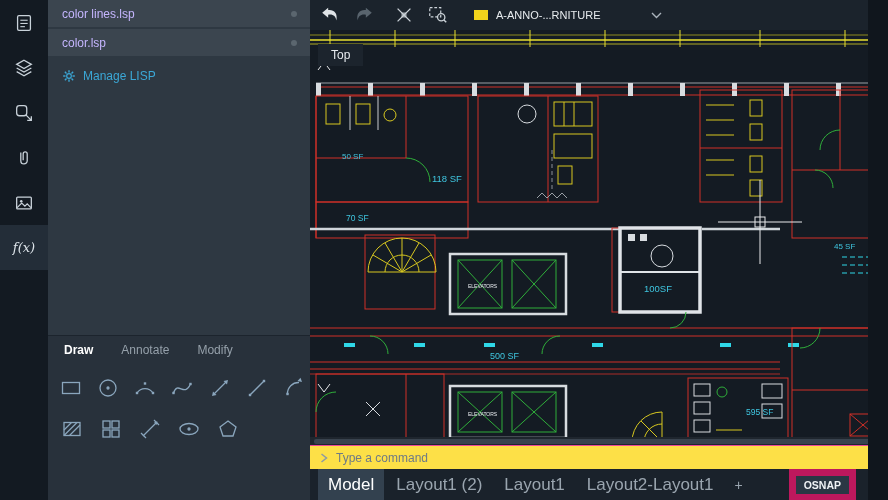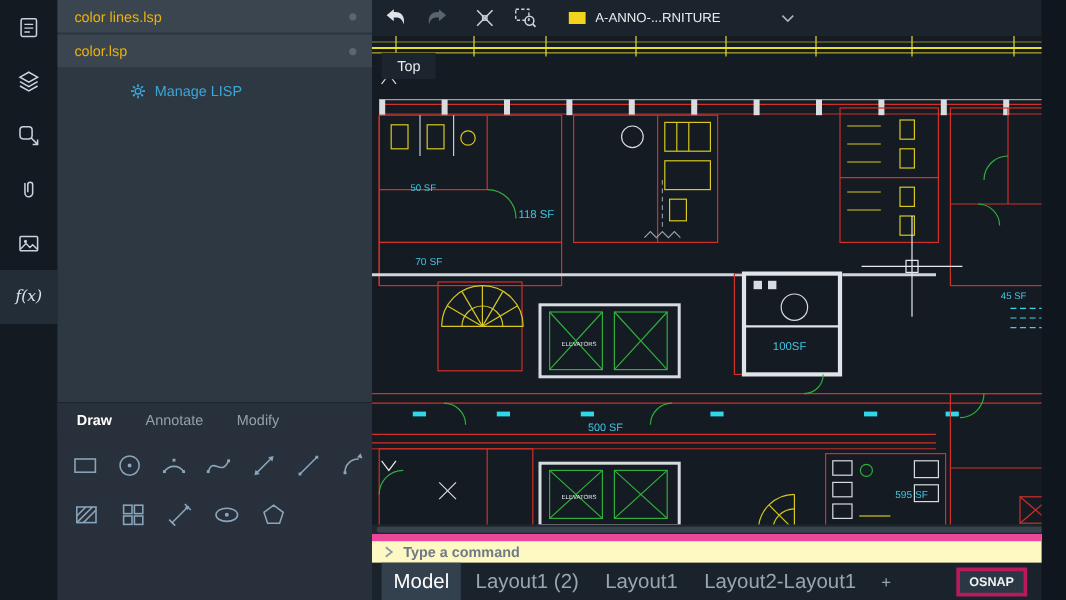--- a/index.html
+++ b/index.html
@@ -13,24 +13,24 @@
                color:#c9d2da; cursor:pointer; }
   .strip-btn.active { background:#232d38; }
   .strip-btn svg { display:block; }
   .fx-text { font-family:"DejaVu Serif", serif; font-style:italic; font-size:13px; color:#dde4ea; }
 
   
   .side-panel { width:262px; display:flex; flex-direction:column; flex-shrink:0; background:#2e3842; }
   .lisp-section { height:335px; background:#2e3842; }
   .lisp-title { color:#f1f4f6; font-weight:bold; font-size:13px; padding:11px 14px 10px; }
   .file-row { height:27px; background:#3b454f; margin-bottom:2px; display:flex; align-items:center;
-              justify-content:space-between; padding:0 13px 0 14px; color:#eab308; font-size:12px; cursor:pointer; }
+              justify-content:space-between; padding:0 13px 0 14px; color:#c4b5fd; font-size:12px; cursor:pointer; }
   .file-dot { width:6px; height:6px; border-radius:50%; background:#5b666f; }
   .manage-row { display:flex; align-items:center; gap:7px; padding:11px 14px; color:#3ba7d6;
-                font-size:12px; cursor:pointer;margin-left:46px; }
+                font-size:12px; cursor:pointer; }
 
   .tool-section { height:165px; background:#28313b; border-top:1px solid #1c242d; }
   .tool-tabs { display:flex; height:27px; align-items:flex-start; padding-left:2px; background:#28313b; }
   .tool-tab { padding:0 14px; font-size:12px; color:#95a0aa; cursor:pointer; height:100%;
               display:flex; align-items:center; }
   .tool-tab.active { color:#ffffff; font-weight:bold; }
   .tool-row { display:flex; gap:5px; padding:9px 0 0 7px; }
   .tool-btn { width:34px; height:32px; display:flex; align-items:center; justify-content:center; cursor:pointer; }
   .tool-btn svg { stroke:#8aa6bd; fill:none; stroke-width:1.3; }
 
@@ -41,29 +41,29 @@
   .layer-chip { display:flex; align-items:center; gap:8px; margin-left:14px; width:188px; cursor:pointer; }
   .layer-swatch { width:14px; height:10px; background:#f2d41c; }
   .layer-name { color:#e8ecef; font-size:11px; flex:1; white-space:nowrap; overflow:hidden; }
 
   .canvas-wrap { position:relative; height:415px; background:#141b23; overflow:hidden; }
   .canvas-wrap svg.plan { position:absolute; left:0; top:0; }
   .plan text { font-family:"Liberation Sans", sans-serif; }
   .top-btn { position:absolute; left:8px; top:14px; background:#1c242d; color:#e6eaee;
              font-size:12px; padding:4px 13px; cursor:pointer; }
 
-  .cmd-bar { height:24px; background:#fef9c3; border-top:6px solid #ec4899; display:flex;
-             align-items:center; padding:0 10px; gap:8px;font-weight:bold; }
+  .cmd-bar { height:24px; background:#fde047; border-top:1px solid #ec4899; display:flex;
+             align-items:center; padding:0 10px; gap:8px; }
   .cmd-text { color:#6e7a85; font-size:12px; }
 
   .status-bar { height:31px; background:#1a222b; display:flex; align-items:center; padding:0 8px; gap:2px; }
   .layout-tab { padding:6px 10px; font-size:17px; color:#9aa5af; cursor:pointer; white-space:nowrap; }
   .layout-tab.active { background:#33414f; color:#ffffff; }
   .add-tab { color:#9aa5af; font-size:14px; padding:4px 9px; cursor:pointer; }
-  .osnap { margin-left:auto; margin-right:4px; border:3px solid #be185d; background:#2b3744;
+  .osnap { margin-left:auto; margin-right:4px; border:7px solid #be185d; background:#2b3744;
            color:#eef2f5; font-size:10.5px; font-weight:bold; padding:3px 8px; cursor:pointer; }
 </style>
 </head>
 <body>
 
 <div class="app">
 
   <div class="iconstrip">
     <div class="strip-btn">
       <svg width="22" height="22" viewBox="0 0 24 24">

